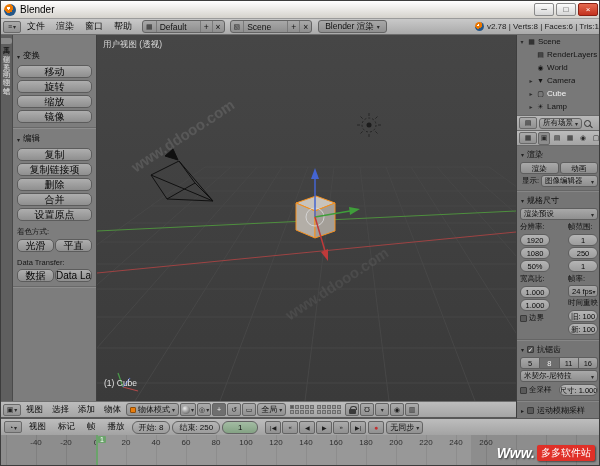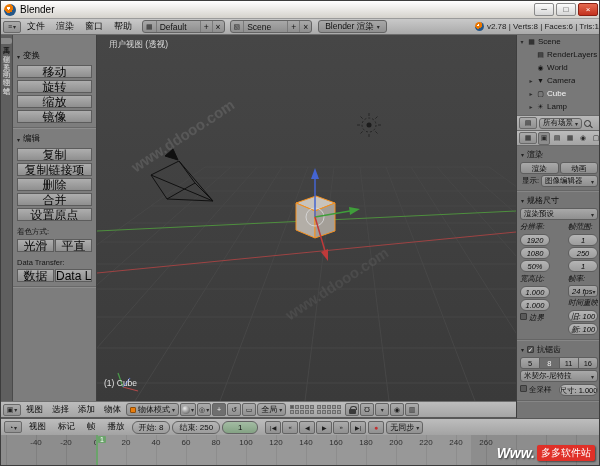--- a/index.html
+++ b/index.html
@@ -29,29 +29,29 @@
 
   
   .tabstrip{position:absolute;left:0;top:34px;width:12px;height:366px;background:#5f5f5f;border-right:1px solid #4a4a4a;display:flex;flex-direction:column;gap:2px;padding-top:3px;align-items:stretch;}
   .vtab{writing-mode:vertical-rl;text-orientation:upright;font-size:7.5px;color:#c9c9c9;padding:3px 0;line-height:12px;text-align:center;}
   .vtab.active{background:#8b8b8b;color:#111;border-radius:0 2px 2px 0;}
 
   
   .toolshelf{position:absolute;left:12px;top:34px;width:84px;height:366px;background:#7d7d7d;border-right:1px solid #3f3f3f;overflow:hidden;padding-top:13px;}
   .ts-h{display:flex;align-items:center;gap:3px;font-size:8.5px;color:#0f0f0f;padding:2px 4px 1px;}
   .tri{font-size:6px;color:#222;}
-  .tbtn{display:block;height:13px;line-height:12px;background:linear-gradient(#aeaeae,#8f8f8f);border:1px solid #5c5c5c;border-radius:0;margin:2px 4px;text-align:center;font-size:12px;color:#060606;overflow:hidden;white-space:nowrap;text-decoration:underline;}
+  .tbtn{display:block;height:13px;line-height:12px;background:linear-gradient(#aeaeae,#8f8f8f);border:1px solid #5c5c5c;border-radius:5px;margin:2px 4px;text-align:center;font-size:10px;color:#060606;overflow:hidden;white-space:nowrap;}
   .trow{display:flex;gap:1px;margin:2px 4px;}
   .trow .tbtn{flex:1;margin:0;}
   .tlabel{font-size:7.5px;color:#151515;padding:4px 4px 0;white-space:nowrap;overflow:hidden;}
   .ts-sep{height:2px;border-top:1px solid #696969;border-bottom:1px solid #8d8d8d;margin:4px 0 2px;}
 
   
   .viewport{position:absolute;left:96px;top:34px;width:419px;height:366px;background:linear-gradient(#464646,#3a3a3a);overflow:hidden;}
-  .vp-label{position:absolute;left:6px;top:4px;font-size:8.5px;color:#d9d9d9;margin-left:6px;}
+  .vp-label{position:absolute;left:6px;top:4px;font-size:8.5px;color:#d9d9d9;}
   .vp-name{position:absolute;left:7px;bottom:13px;font-size:8.5px;color:#e3e3e3;}
   .wm{position:absolute;color:rgba(235,235,235,0.13);font-size:15px;font-weight:bold;transform:rotate(-33deg);white-space:nowrap;pointer-events:none;}
   .wm2{color:rgba(235,235,235,0.08);}
   .vp-svg{position:absolute;left:0;top:0;}
 
   
   .vph{position:absolute;left:0;top:400px;width:515px;height:17px;background:linear-gradient(#bdbdbd,#a5a5a5);border-top:1px solid #6f6f6f;border-bottom:1px solid #585858;display:flex;align-items:center;gap:1px;padding:0 2px;font-size:8.5px;overflow:hidden;white-space:nowrap;}
   .vph .menu{padding:0 4px;}
   .drop{display:flex;align-items:center;gap:2px;height:13px;padding:0 3px;background:linear-gradient(#ababab,#919191);border:1px solid #646464;border-radius:3px;font-size:8px;white-space:nowrap;}
   .icon-btn{min-width:14px;height:13px;background:linear-gradient(#ababab,#919191);border:1px solid #646464;border-radius:2px;display:flex;align-items:center;justify-content:center;font-size:7px;color:#1d1d1d;gap:1px;padding:0 1px;}
@@ -97,23 +97,23 @@
   .ptab.active{background:#8d8d8d;border:1px solid #676767;}
   .pbody{padding-top:1px;}
   .phead{display:flex;align-items:center;gap:3px;padding:2px 4px 1px;font-size:8px;color:#0e0e0e;}
   .chk{width:7px;height:7px;background:#5a5a5a;border:1px solid #3a3a3a;border-radius:1px;color:#fff;font-size:6px;line-height:6px;text-align:center;flex:0 0 auto;}
   .prow{display:flex;gap:1px;margin:1px 3px;align-items:center;}
   .pbtn{flex:1;height:12px;line-height:11px;background:linear-gradient(#a9a9a9,#8f8f8f);border:1px solid #5e5e5e;border-radius:3px;font-size:7.5px;text-align:center;color:#070707;overflow:hidden;white-space:nowrap;}
   .pfield{display:block;height:12px;line-height:11px;background:linear-gradient(#b5b5b5,#9d9d9d);border:1px solid #5e5e5e;border-radius:6px;font-size:7.5px;text-align:center;color:#070707;overflow:hidden;white-space:nowrap;margin:1px 0;}
   .pdrop{flex:1;height:12px;background:linear-gradient(#a9a9a9,#8f8f8f);border:1px solid #5e5e5e;border-radius:3px;font-size:7.5px;color:#070707;display:flex;align-items:center;justify-content:space-between;padding:0 3px;overflow:hidden;white-space:nowrap;}
   .pinline{font-size:7.5px;padding:0 1px 0 2px;flex:0 0 auto;}
   .plab{font-size:7.5px;color:#101010;padding:1px 0;white-space:nowrap;overflow:hidden;}
-  .pcols{display:flex;gap:18px;margin:0 3px;font-style:italic;}
+  .pcols{display:flex;gap:18px;margin:0 3px;}
   .pcol{flex:1;min-width:0;}
-  .pchk{display:flex;gap:2px;font-size:7.5px;padding:1px 0;overflow:hidden;white-space:nowrap;}
+  .pchk{display:flex;align-items:center;gap:2px;font-size:7.5px;padding:1px 0;overflow:hidden;white-space:nowrap;}
   .psep{height:2px;border-top:1px solid #656565;border-bottom:1px solid #868686;margin:3px 0 1px;}
   .seg4{display:flex;margin:1px 3px;}
   .sbtn{flex:1;height:12px;line-height:11px;background:linear-gradient(#a9a9a9,#8f8f8f);border:1px solid #5e5e5e;border-left-width:0;font-size:7.5px;text-align:center;}
   .sbtn:first-child{border-left-width:1px;border-radius:3px 0 0 3px;}
   .sbtn:last-child{border-radius:0 3px 3px 0;}
   .sbtn.active{background:#6e6e6e;color:#f0f0f0;}
 
   
   .corner-wm{position:absolute;right:4px;bottom:4px;display:flex;align-items:center;gap:2px;z-index:9;}
   .wm-prefix{color:#fff;font-weight:bold;font-style:italic;font-size:14px;text-shadow:1px 1px 2px rgba(0,0,0,.6);}
@@ -546,20 +546,25 @@
           </span>
         </div>
       <div class="prow">
         <span class="pchk" style="flex:1">
             <span class="chk"></span>
             <span>全采样</span>
           </span>
         <span class="pfield" style="flex:1">尺寸: 1.000</span>
       </div>
       <div class="psep"></div>
+      <div class="phead">
+          <span class="tri">▸</span>
+          <span class="chk"></span>
+          <span>运动模糊采样</span>
+        </div>
 
     </div>
   </div>
 
   <div class="corner-wm">
     <span class="wm-prefix">Www.</span>
     <span class="wm-badge">多多软件站</span>
   </div>
 
 </div>

